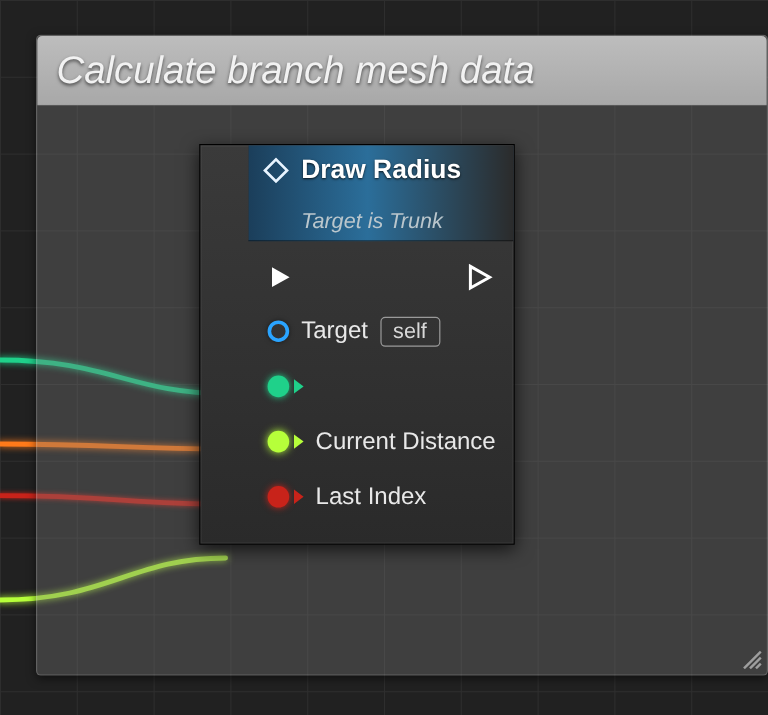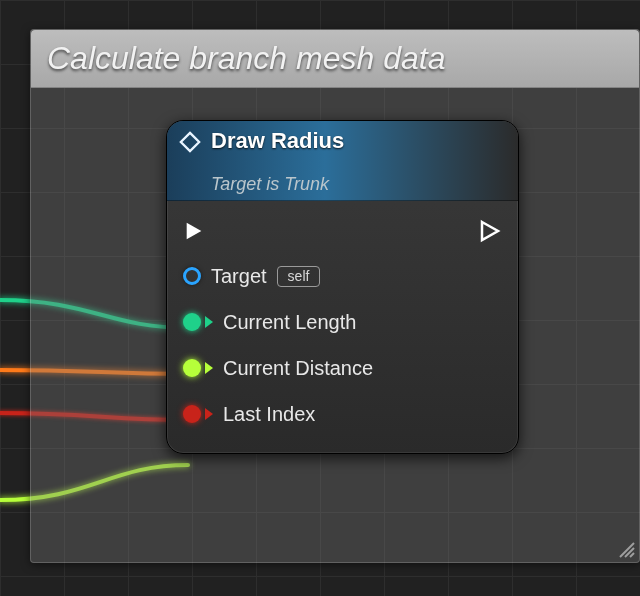--- a/index.html
+++ b/index.html
@@ -50,26 +50,27 @@
     right: 4px;
     bottom: 4px;
     width: 18px;
     height: 18px;
     opacity: 0.6;
   }
   .node {
     position: absolute;
     left: 166px;
     top: 120px;
-    width: 353px;
+    width: 263px;
     background: linear-gradient(#3a3a3a, #2a2a2a);
     border: 1px solid #000;
-    border-radius: 17px;
+    border-radius: 0;
     box-shadow: 0 4px 14px rgba(0,0,0,0.7), inset 0 0 0 1px rgba(255,255,255,0.07);
     overflow: hidden;
+    padding-left: 40px;
   }
   .node-header {
     background: linear-gradient(90deg, #1b3e5a 0%, #2b6e9a 45%, #2b2b2b 100%);
     padding: 7px 12px 5px 12px;
     display: flex;
     align-items: flex-start;
     gap: 10px;
     border-bottom: 1px solid rgba(0,0,0,0.4);
   }
   .fn-icon { flex: 0 0 auto; margin-top: 3px; }
@@ -108,21 +109,21 @@
   }
   .pin-label {
     color: #e8e8e8;
     font-size: 20px;
   }
   .self-box {
     border: 1px solid #9a9a9a;
     border-radius: 4px;
     padding: 2px 10px 3px 10px;
     color: #d8d8d8;
-    font-size: 14px;
+    font-size: 18px;
     line-height: 1;
   }
   .pin-circle {
     width: 18px;
     height: 18px;
     border-radius: 50%;
     display: inline-block;
     box-shadow: 0 0 4px rgba(0,0,0,0.5);
   }
   .pin-hollow {
@@ -194,21 +195,20 @@
 
     <div class="pin-row">
       <span class="pin-hollow pin-blue-h"></span>
       <span class="pin-label">Target</span>
       <span class="self-box">self</span>
     </div>
 
     <div class="pin-row">
       <span class="pin-circle pin-green"></span>
       <span style="width:0;height:0;border-top:6px solid transparent;border-bottom:6px solid transparent;border-left:8px solid #1fd18a;margin-left:-6px"></span>
-      <span class="pin-label">Current Length</span>
     </div>
 
 
     <div class="pin-row">
       <span class="pin-circle pin-lime"></span>
       <span style="width:0;height:0;border-top:6px solid transparent;border-bottom:6px solid transparent;border-left:8px solid #b6ff3a;margin-left:-6px"></span>
       <span class="pin-label">Current Distance</span>
     </div>
 
     <div class="pin-row">

